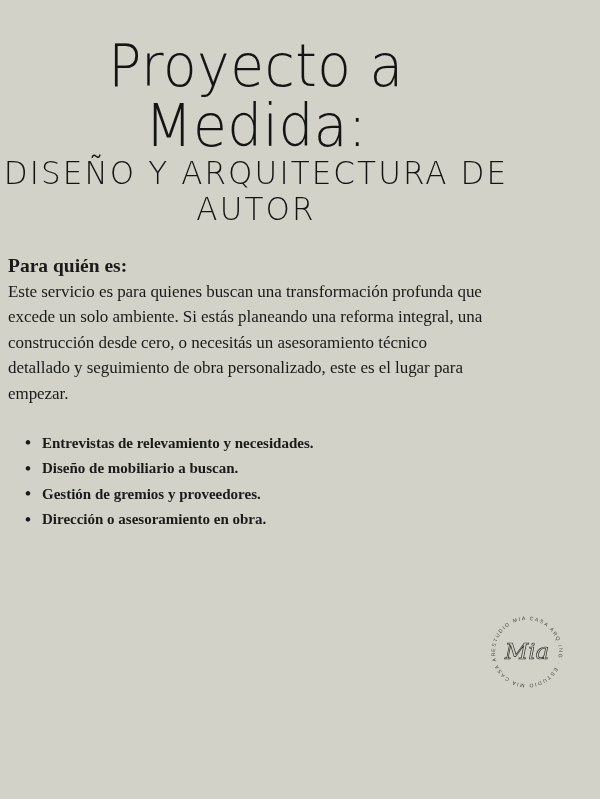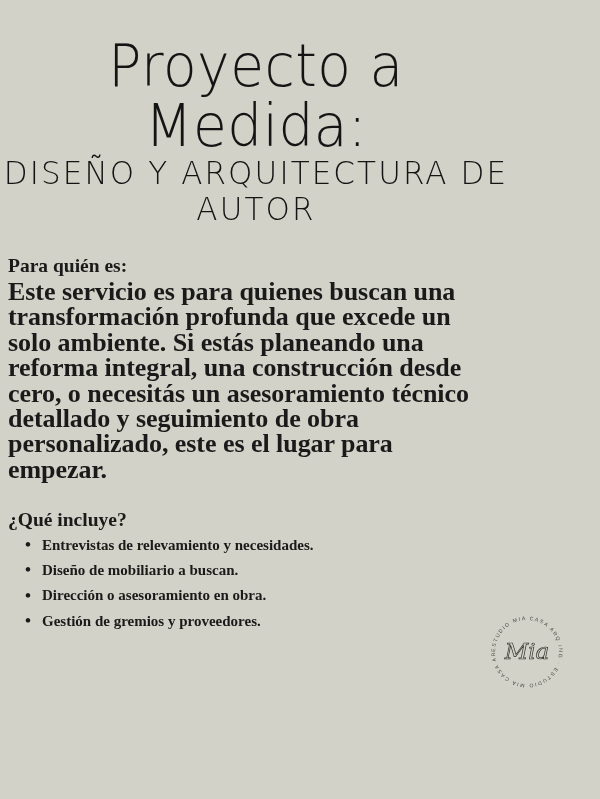--- a/index.html
+++ b/index.html
@@ -54,22 +54,22 @@
   }
 
   
   .content {
     margin-top: 30px;
     padding-left: 8px;
     padding-right: 23px;
   }
   .para {
     font-family: "Liberation Serif", serif;
-    font-weight: bold;
-    font-size: 26px;
+    font-weight: normal;
+    font-size: 17px;
     line-height: 25.4px;
     margin: 0;
     letter-spacing: -0.05px;
     text-rendering: optimizeLegibility;
   }
   .para-heading {
     font-family: "Liberation Serif", serif;
     font-weight: bold;
     font-size: 19.5px;
     line-height: 25.4px;
@@ -147,27 +147,26 @@
   <div class="content">
 
     <div>
       <p class="para-heading">Para quién es:</p>
       <p class="para">Este servicio es para quienes buscan una transformación profunda que excede un solo ambiente. Si estás planeando una reforma integral, una construcción desde cero, o necesitás un asesoramiento técnico detallado y seguimiento de obra personalizado, este es el lugar para empezar.</p>
     </div>
 
     <div class="block-gap"></div>
 
     <div>
-      <p class="para-heading">¿Qué incluye?</p>
 
       <ul class="bullets">
         <li>Entrevistas de relevamiento y necesidades.</li>
         <li>Diseño de mobiliario a buscan.</li>
+        <li>Gestión de gremios y proveedores.</li>
         <li>Dirección o asesoramiento en obra.</li>
-        <li>Gestión de gremios y proveedores.</li>
       </ul>
     </div>
 
   </div>
 
   <div class="stamp">
     <svg viewBox="0 0 80 80" aria-hidden="true">
       <defs>
         <path id="ringPath" d="M 40,40 m -32,0 a 32,32 0 1,1 64,0 a 32,32 0 1,1 -64,0"></path>
       </defs>

